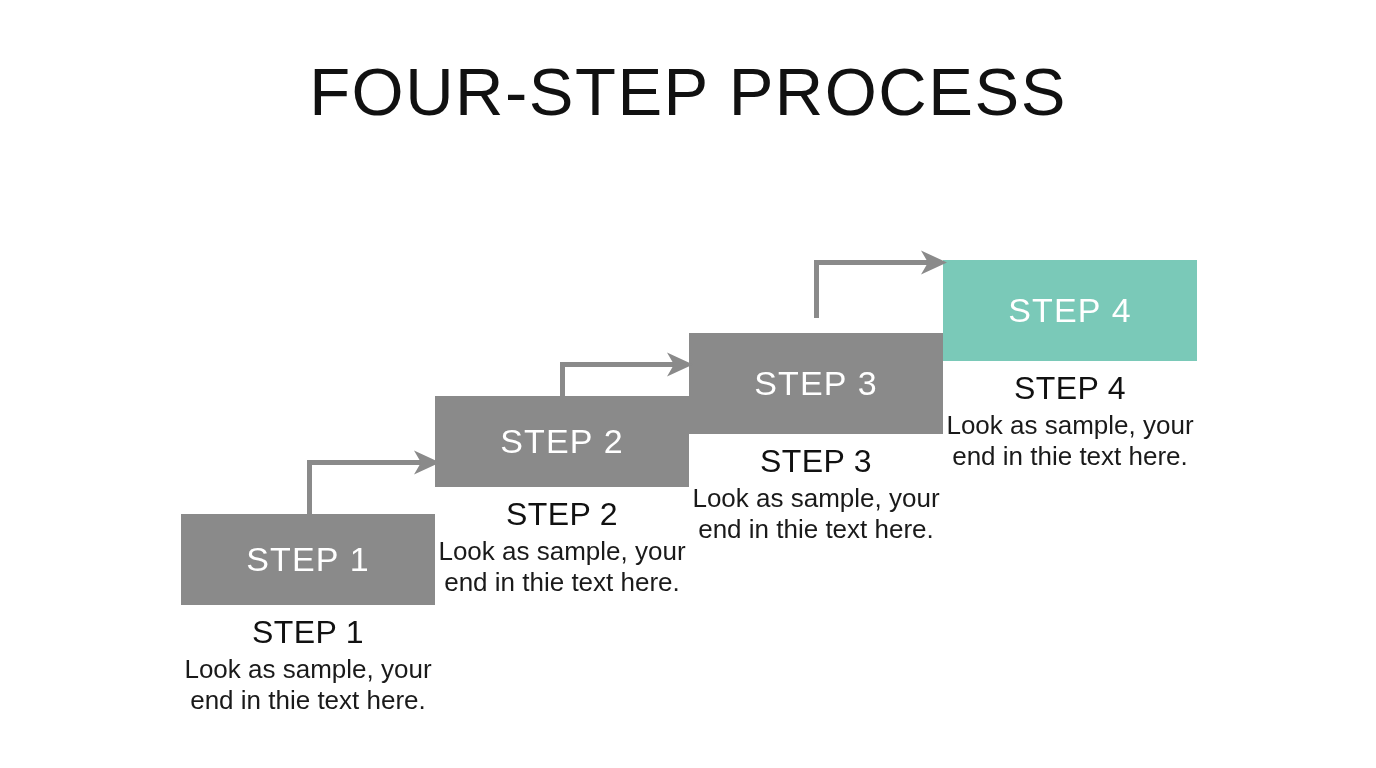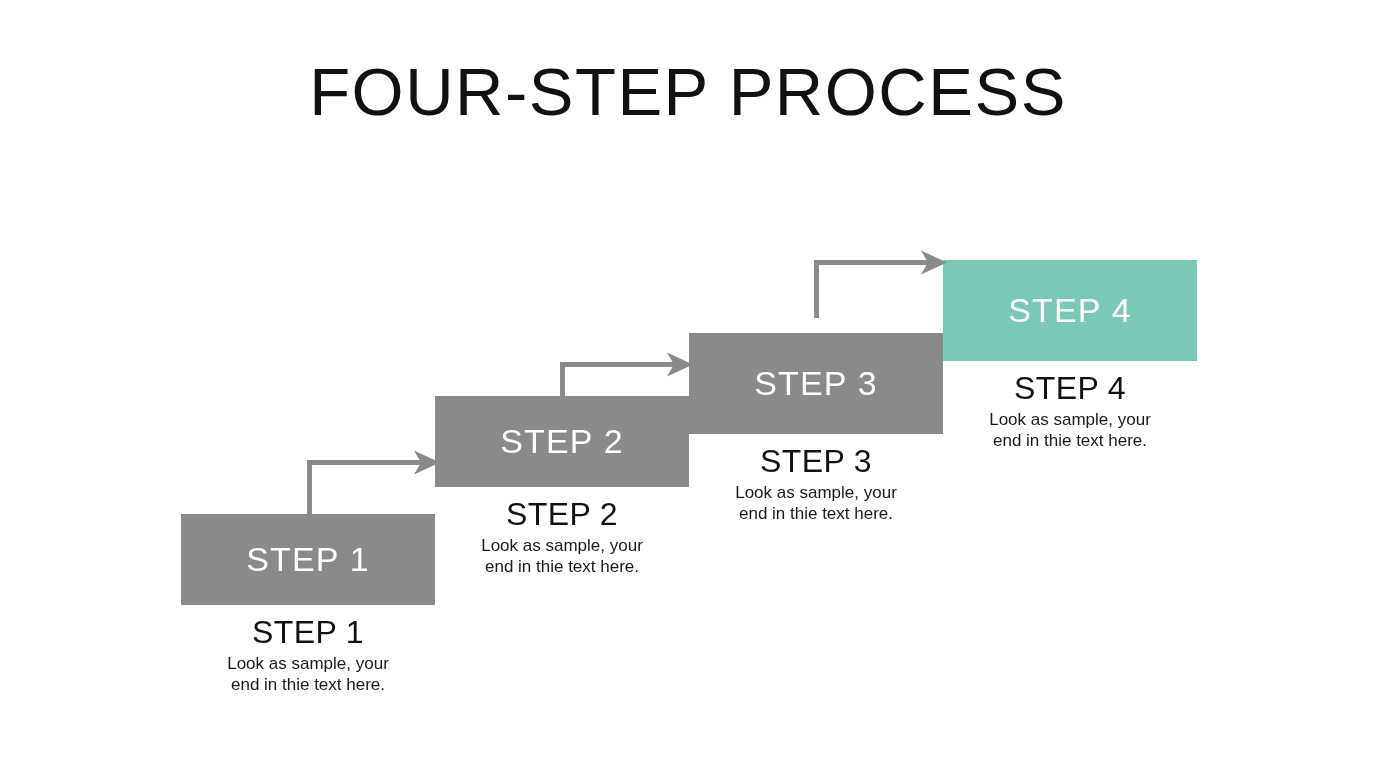--- a/index.html
+++ b/index.html
@@ -64,21 +64,21 @@
   }
   .step-caption-title {
     font-size: 32px;
     line-height: 1.14;
     font-weight: 400;
     letter-spacing: 0.4px;
     color: #111111;
     margin: 0;
   }
   .step-caption-desc {
-    font-size: 17px;
+    font-size: 26px;
     line-height: 1.18;
     font-weight: 400;
     color: #1a1a1a;
     margin: 4px 0 0 0;
     white-space: pre-line;
   }
 
   
   .connector {
     position: absolute;

